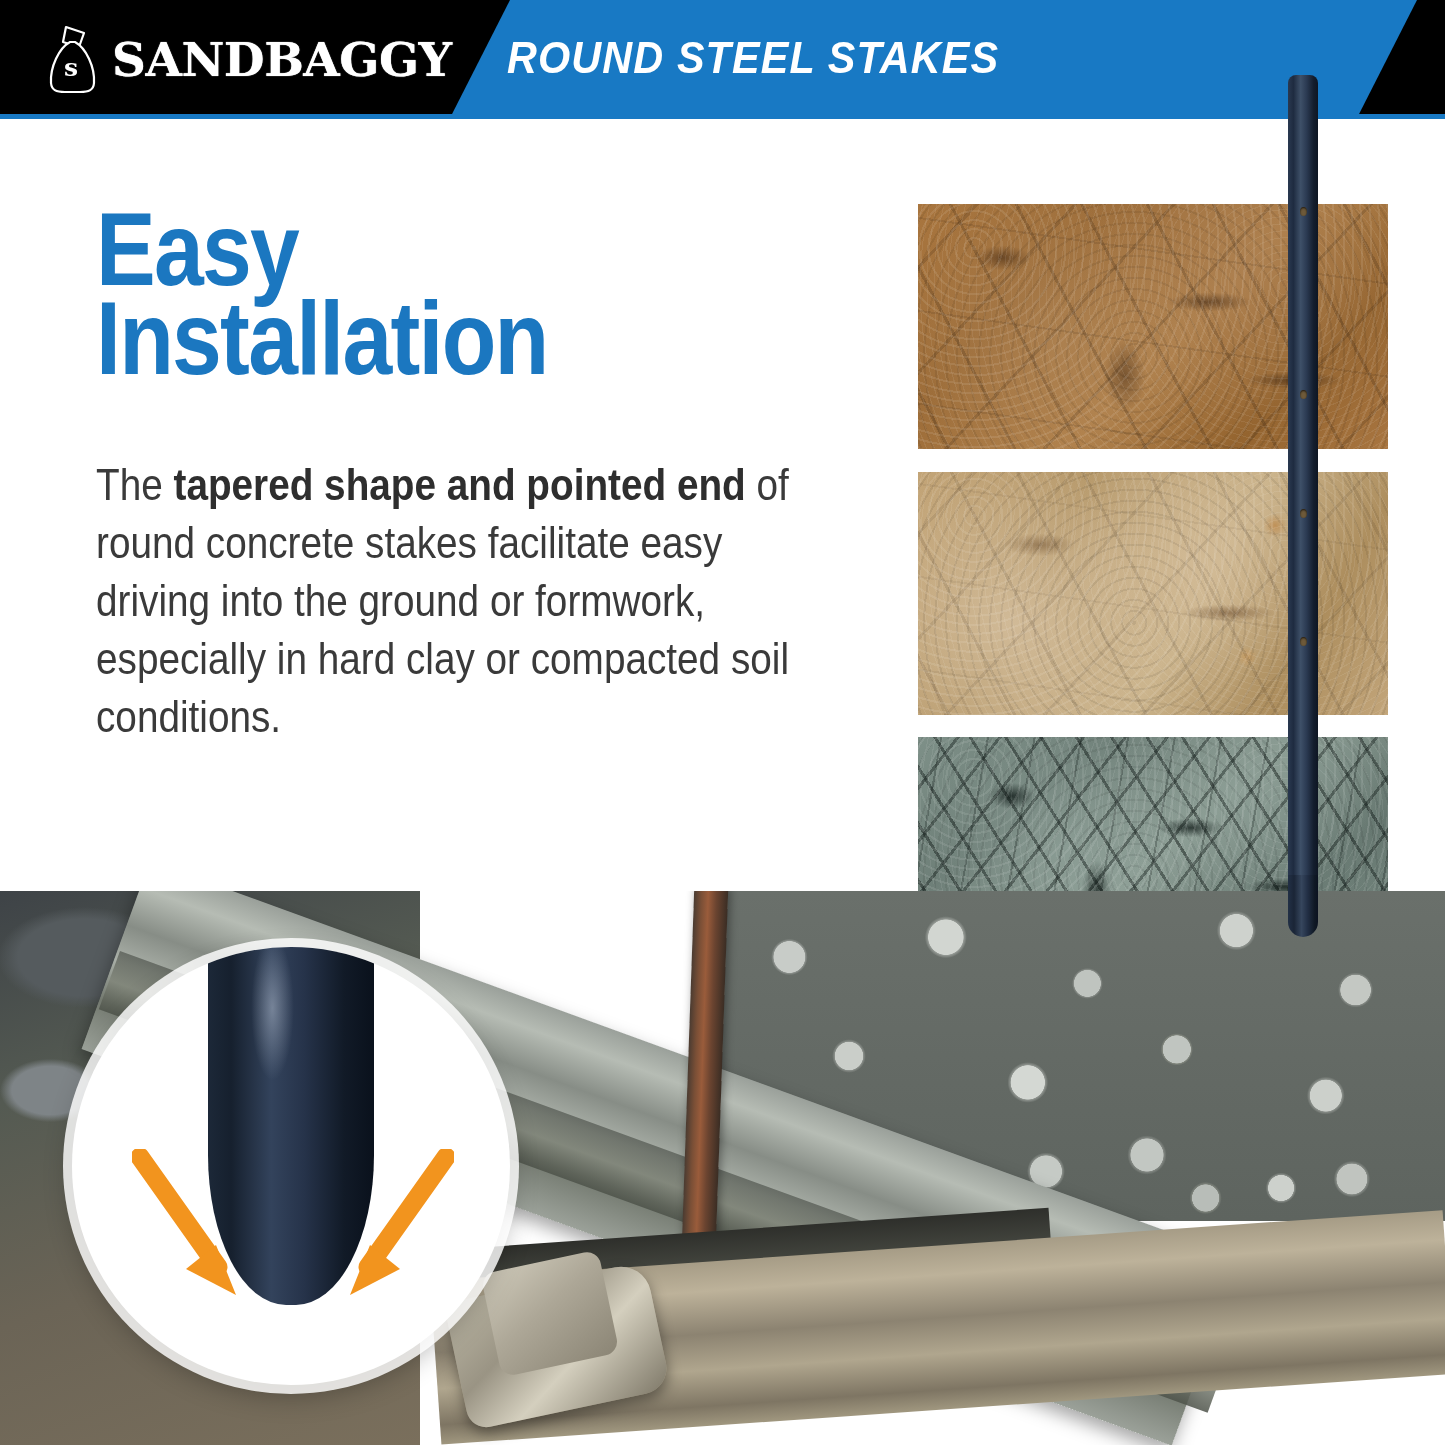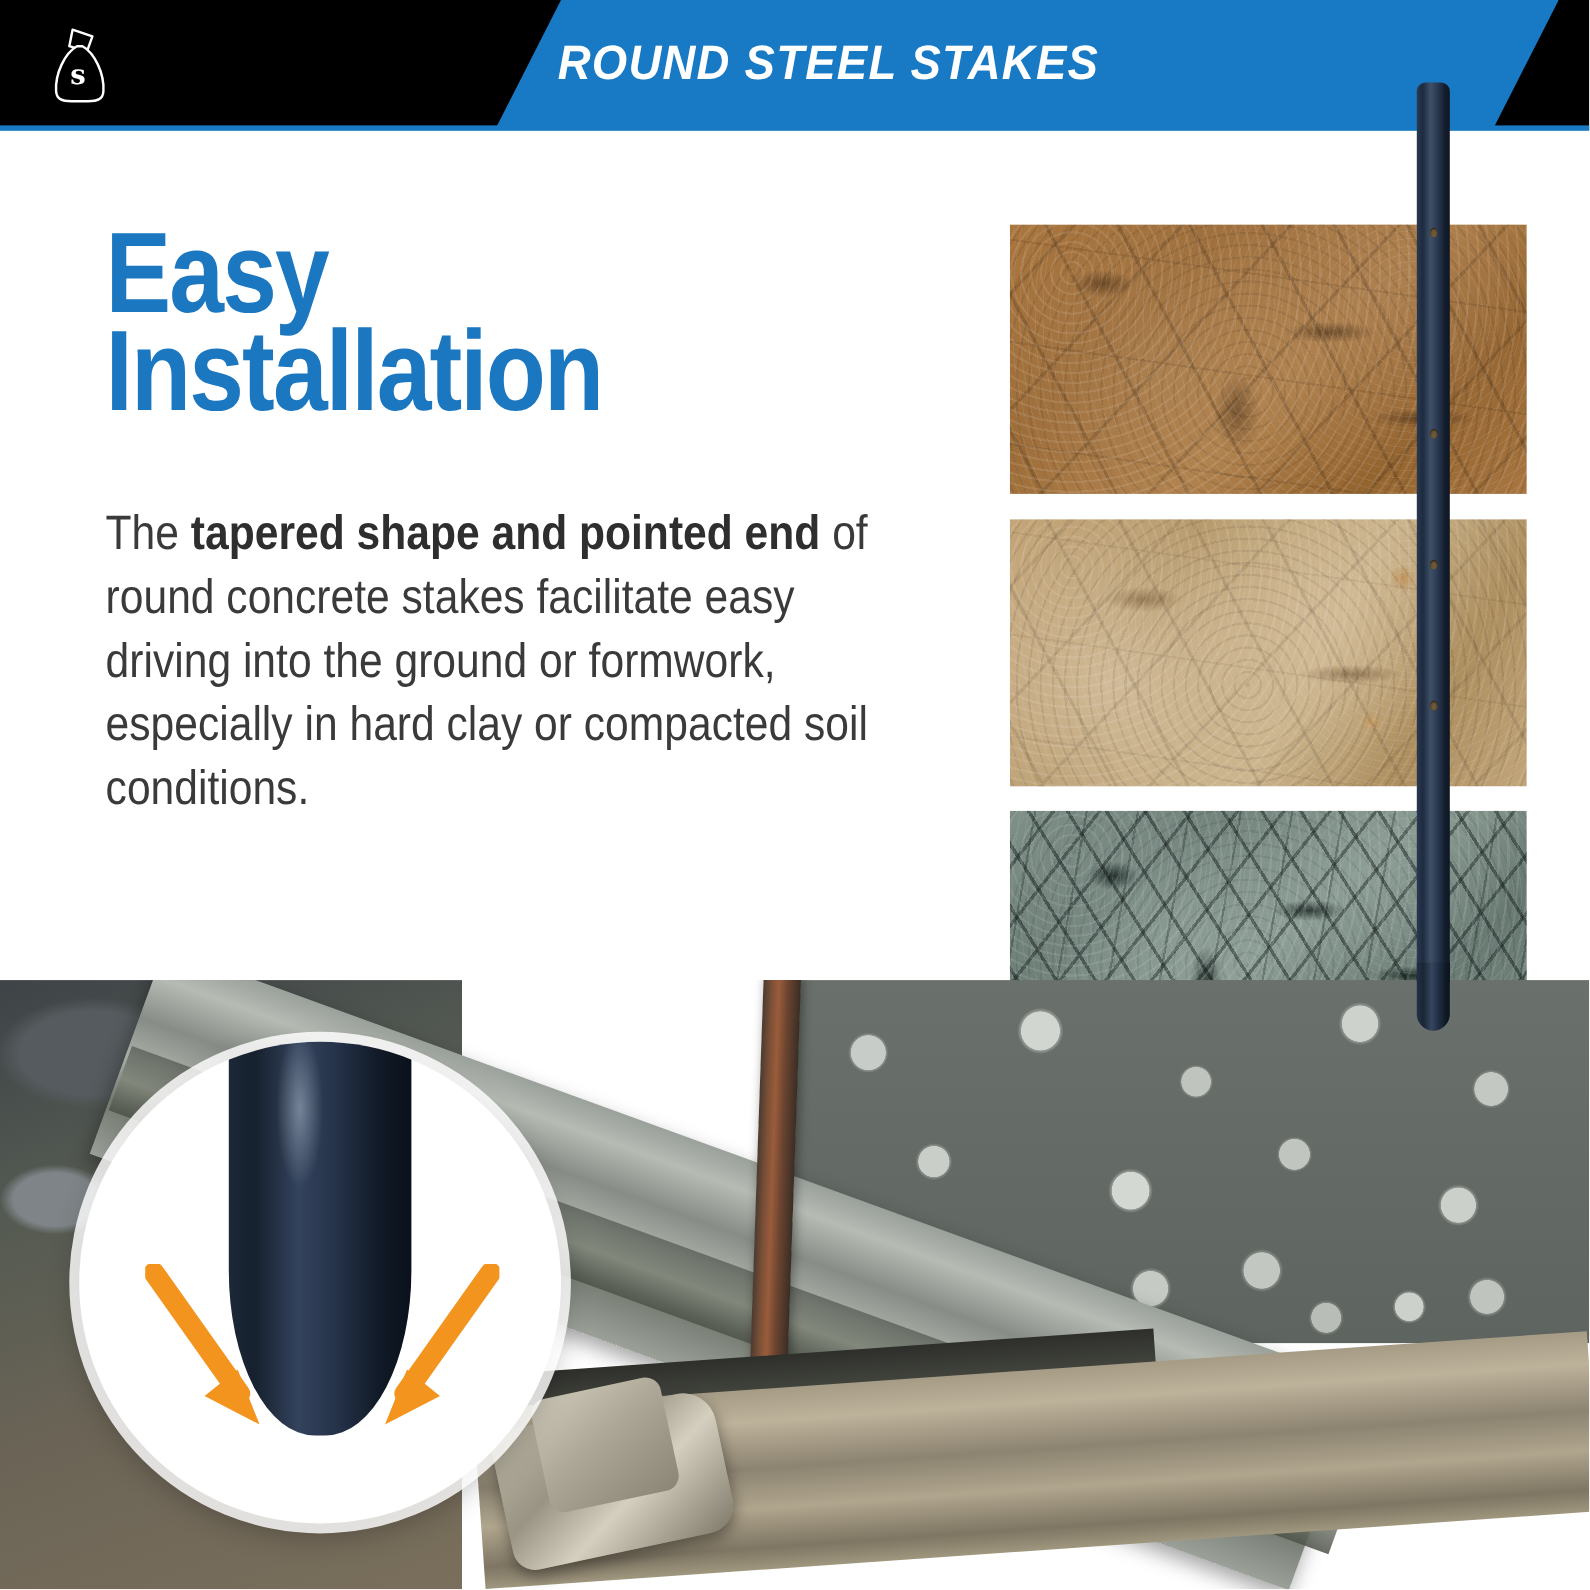--- a/index.html
+++ b/index.html
@@ -283,20 +283,21 @@
     <div class="header-blue"></div>
 
     <div class="logo-wrap">
       <div class="bag-icon">
         <svg width="52" height="72" viewBox="0 0 52 72">
           <path d="M20 4 L38 10 L33 24 L17 19 Z" fill="#000" stroke="#fff" stroke-width="2.2" stroke-linejoin="round"></path>
           <path d="M24 19 C13 25 4 44 5 60 C5.6 67 10 69 19 69 L34 69 C43 69 47.5 67 48 60 C49 44 40 25 29 19 Z" fill="#000" stroke="#fff" stroke-width="2.2" stroke-linejoin="round"></path>
           <text x="25" y="53" font-family="DejaVu Serif, serif" font-size="25" font-weight="700" fill="#fff" text-anchor="middle">s</text>
         </svg>
       </div>
+      <div class="brand-name">SANDBAGGY</div>
     </div>
 
     <div class="header-title">ROUND STEEL STAKES</div>
   </div>
   <div class="header-underline"></div>
 
   <div class="content">
 
     <div class="headline">
       <span class="l1">Easy</span>

